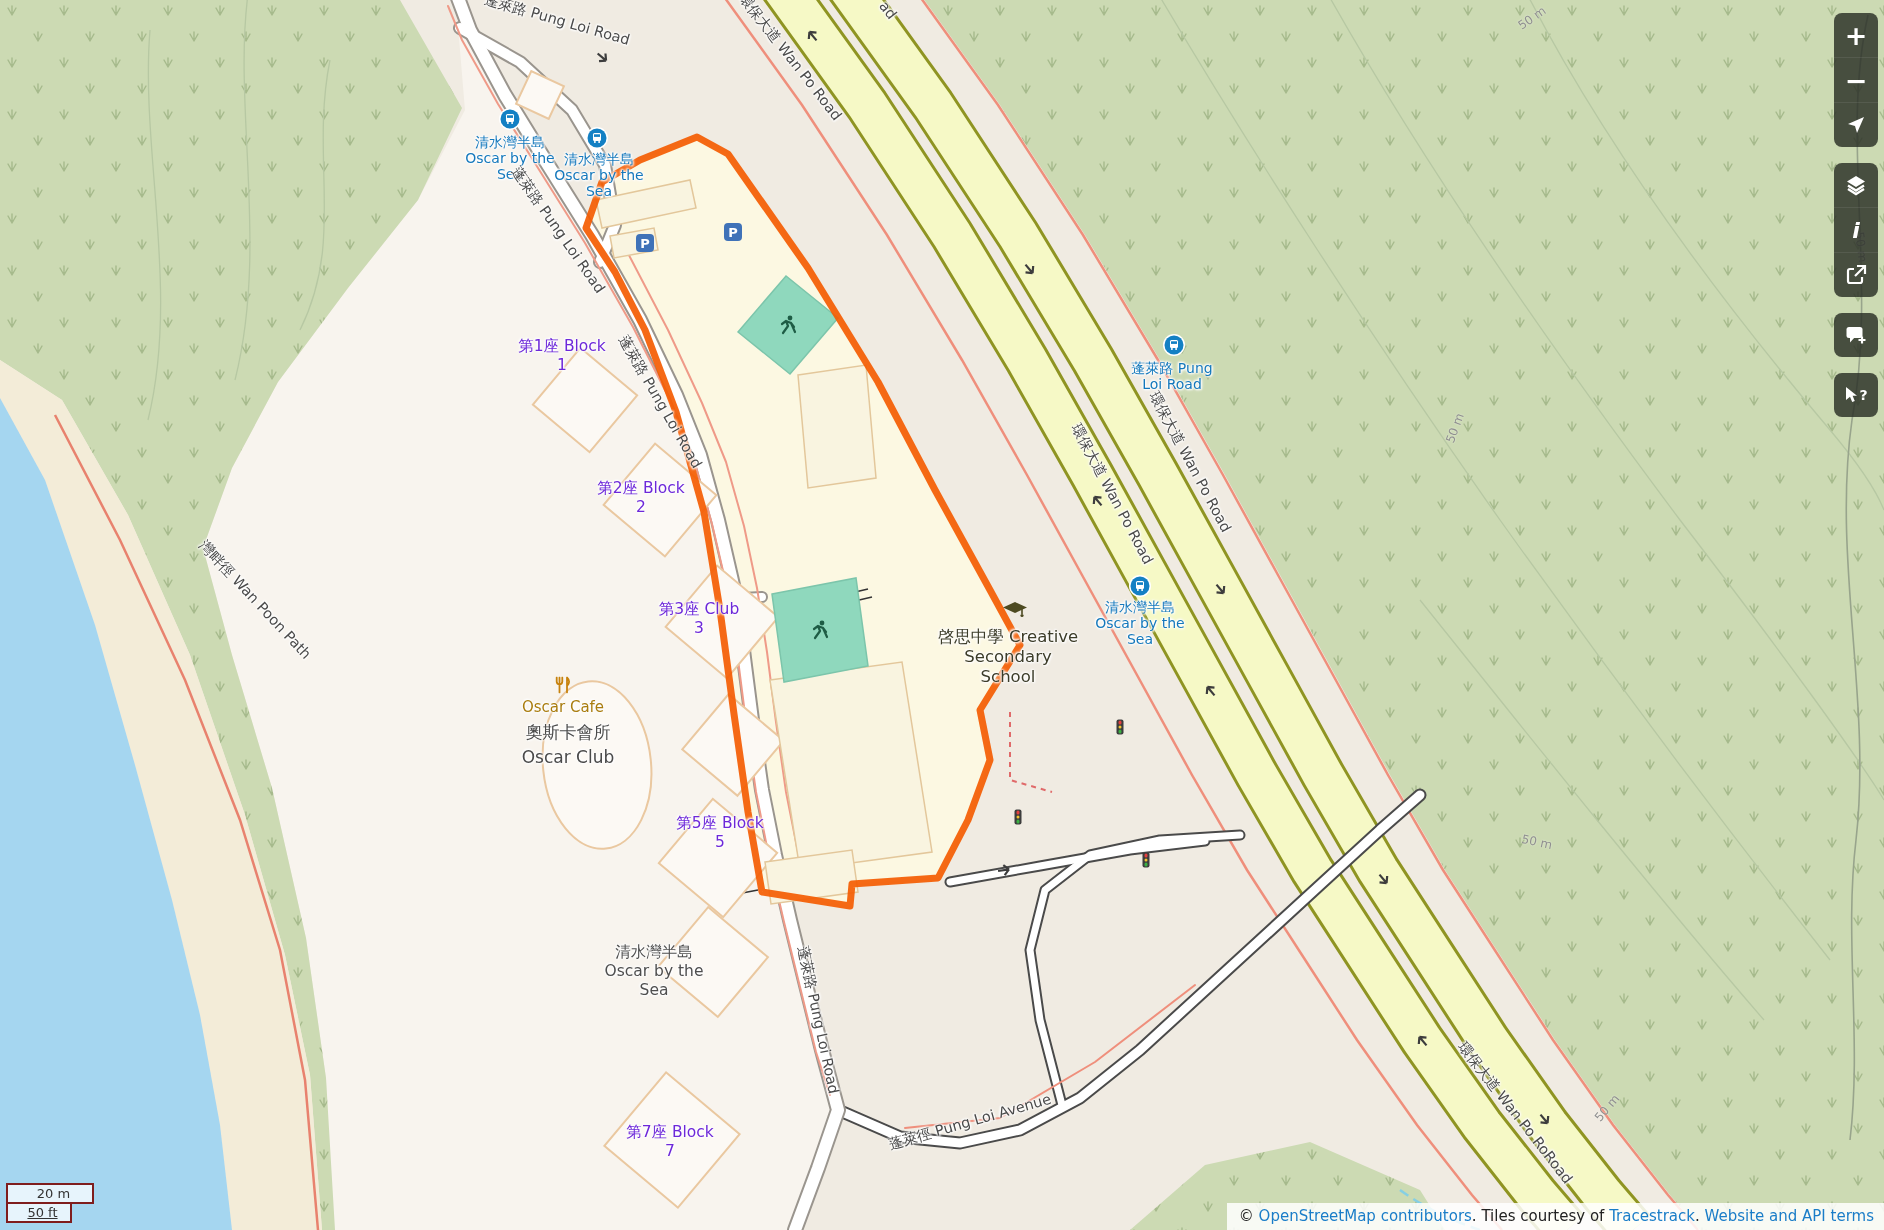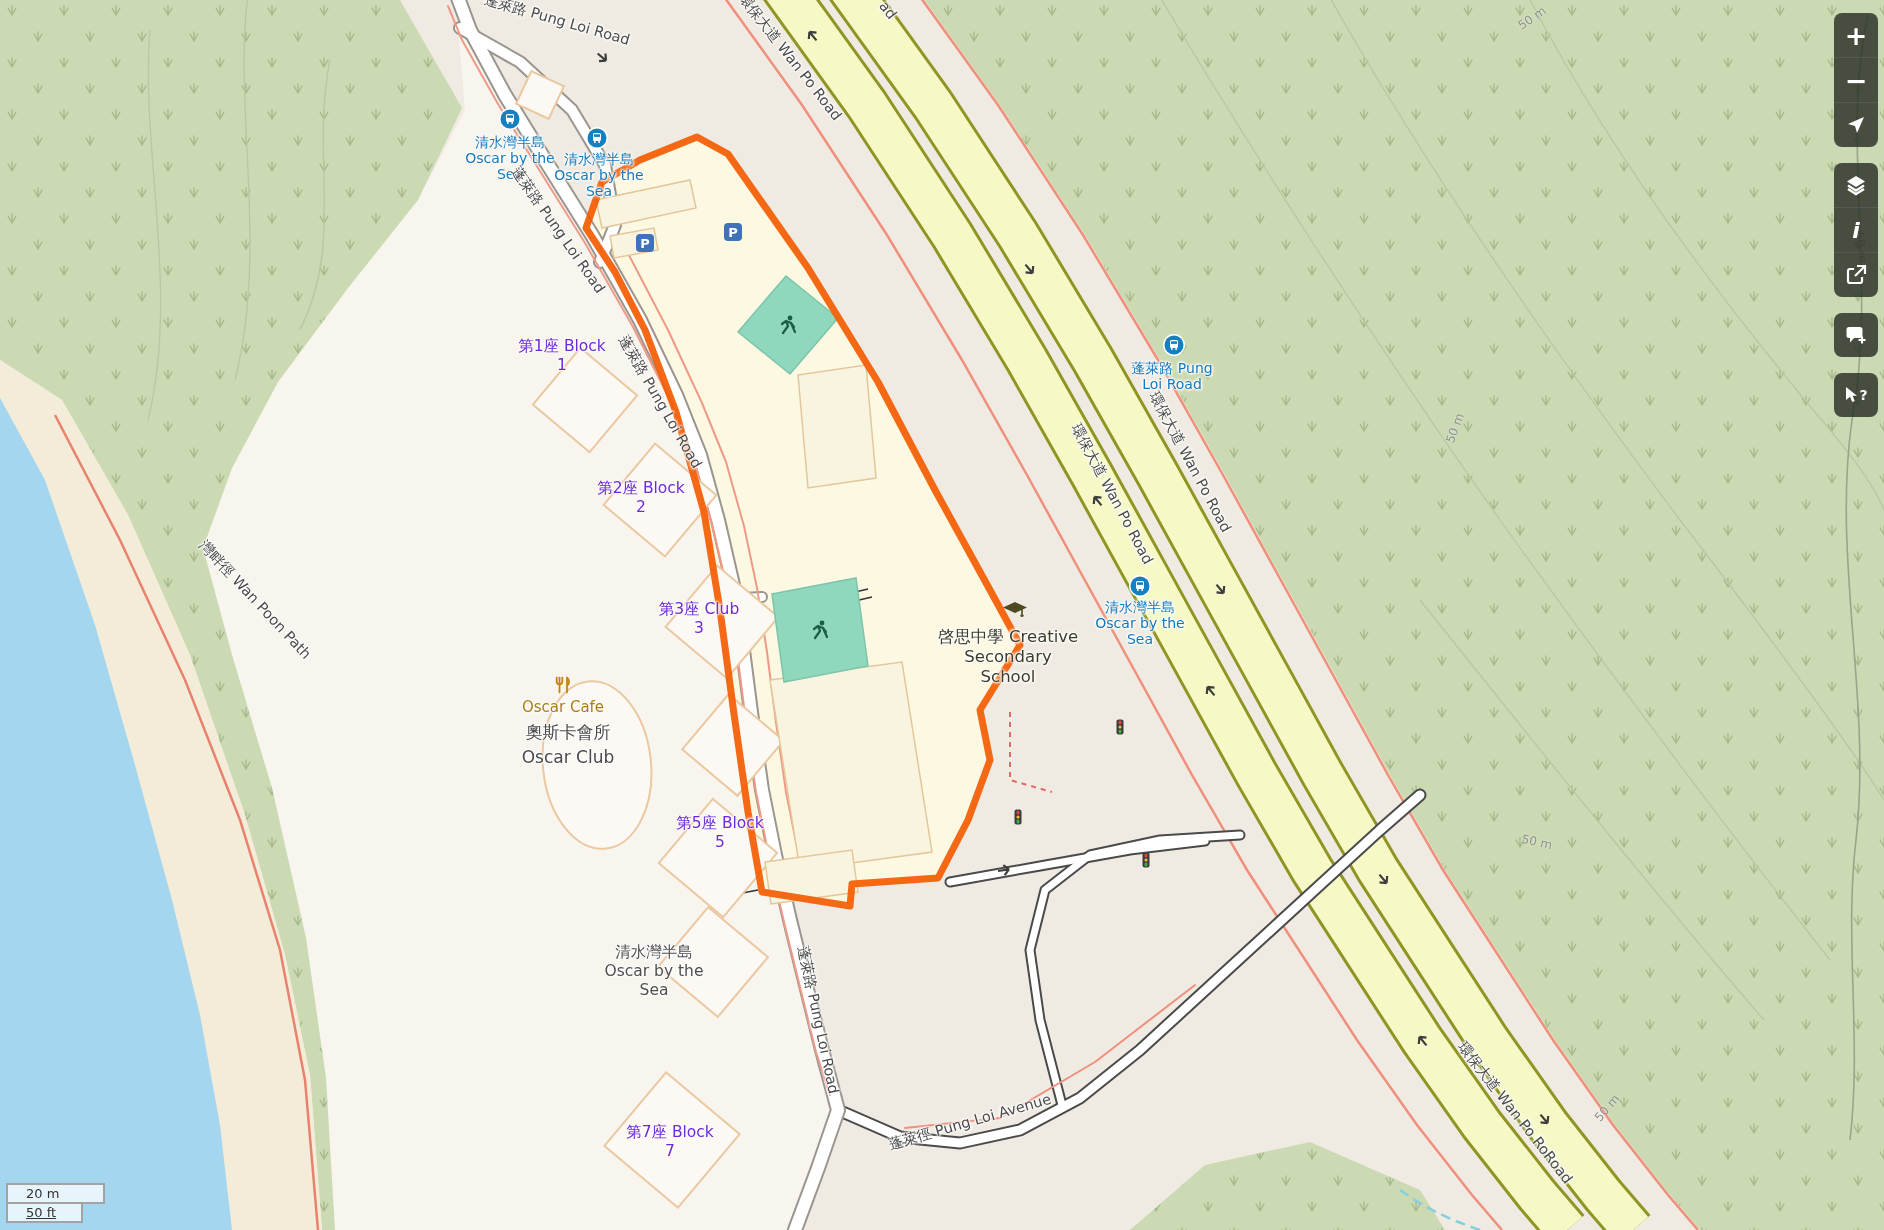--- a/index.html
+++ b/index.html
@@ -24,22 +24,22 @@
   .resid-lbl{font-size:15.5px;color:#4e4e4e;line-height:19px;}
   
   #controls{position:absolute;right:6px;top:13px;width:44px;}
   .ctl-group{background:rgba(42,46,38,.82);border-radius:8px;overflow:hidden;margin-bottom:16px;}
   .ctl-btn{width:44px;height:44px;display:flex;align-items:center;justify-content:center;
        color:#fff;font-size:27px;cursor:pointer;border-bottom:1px solid rgba(255,255,255,.08);}
   .ctl-btn:last-child{border-bottom:none;}
   .ctl-btn svg{display:block;}
   
   #scalebar{position:absolute;left:6px;top:1183px;font-size:13px;color:#333;}
-  .scale-box{background:rgba(250,252,255,.78);border:2px solid #a3a3a3;height:17px;
-       line-height:17px;padding-left:18px;box-sizing:content-box;}
+  .scale-box{background:rgba(250,252,255,.78);border:2px solid #7f1d1d;height:17px;
+       line-height:17px;padding-left:7px;box-sizing:content-box;text-align:center;}
   #scale-metric{width:77px;}
   #scale-imperial{width:55px;margin-top:-2px;text-decoration:underline;}
   
   #attrib{position:absolute;right:0;bottom:0;background:rgba(255,255,255,.85);
        font-size:15px;color:#222;padding:4px 10px 5px 12px;white-space:nowrap;}
   #attrib a{color:#1a7dc8;text-decoration:none;}
   .tl{position:absolute;width:7px;height:15px;background:#3d3d3d;border-radius:2px;
       transform:translate(-50%,-50%);display:flex;flex-direction:column;align-items:center;
       justify-content:space-evenly;}
   .tl i{width:3.5px;height:3.5px;border-radius:50%;display:block;}
@@ -378,14 +378,20 @@
       </span>
     </div>
   </div>
 </div>
 
 <div id="scalebar">
   <div class="scale-box" id="scale-metric">20 m</div>
   <div class="scale-box" id="scale-imperial">50 ft</div>
 </div>
 
+<div id="attrib">
+  <span>©</span>
+  <a href="#">OpenStreetMap contributors</a><span>. Tiles courtesy of</span>
+  <a href="#">Tracestrack</a><span>.</span>
+  <a href="#">Website and API terms</a>
+</div>
 
 </div>
 
 </body></html>

